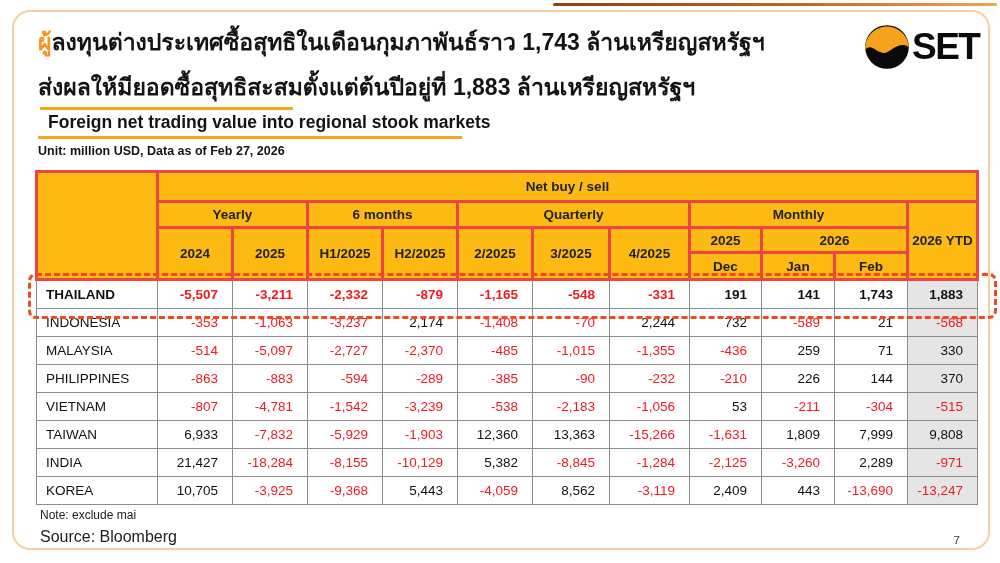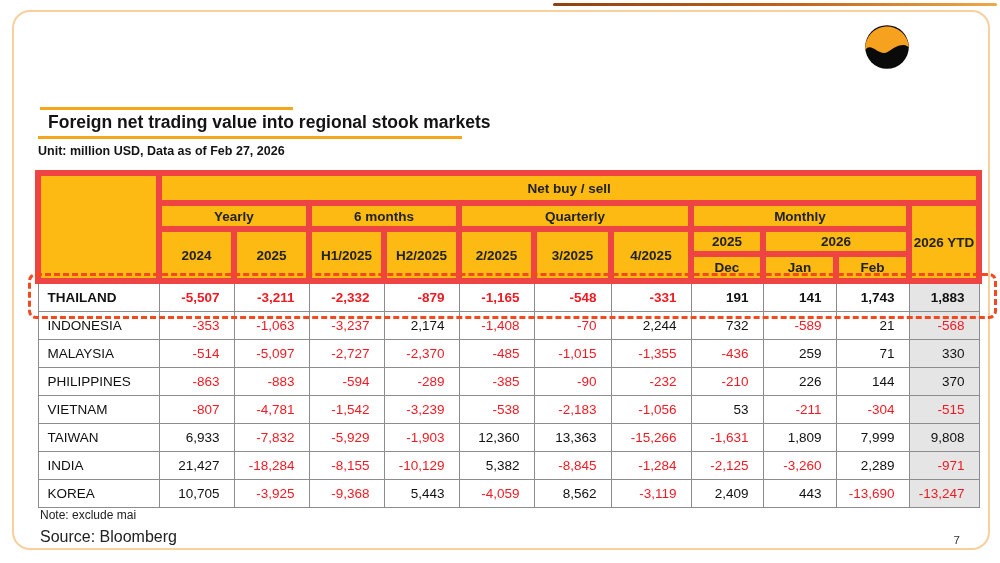--- a/index.html
+++ b/index.html
@@ -26,21 +26,21 @@
   .divider-short { position:absolute; left:40px; top:107px; width:253px; height:3px; background:#F5A71B; }
   .heading { position:absolute; left:48px; top:112px; font-size:17.5px; font-weight:bold; color:#141414; }
   .heading-underline { position:absolute; left:38px; top:136px; width:424px; height:3px; background:#F5A71B; }
   .unit { position:absolute; left:38px; top:144px; font-size:12.5px; font-weight:bold; color:#141414; }
 
   table.data {
     position:absolute; left:35px; top:170px; width:941px;
     border-collapse:collapse; table-layout:fixed;
   }
   table.data thead th {
-    background:#FCBA12; border:6px solid #ef4444;
+    background:#FCBA12; border:3px solid #ef4444;
     font-size:13.5px; font-weight:bold; color:#222; text-align:center;
     padding:0; overflow:hidden;
   }
   tr.hrow1 { height:30px; } tr.hrow2 { height:26px;margin-left:39px; }
   tr.hrow3 { height:25px; } tr.hrow4 { height:27px; }
   table.data tbody td {
     background:#ffffff; border:1px solid #8d8d8d; height:27px;
     font-size:13.5px; color:#111; padding:0; white-space:nowrap;
   }
   table.data tbody td.country { text-align:left; padding-left:9px; }
@@ -57,26 +57,31 @@
   .sourcenote{ position:absolute; left:40px; top:528px; font-size:16px; color:#222; }
   .pagenum   { position:absolute; right:40px; top:534px; font-size:11.5px; color:#333; }
 </style>
 </head>
 <body>
 
 <div class="page">
   <div class="top-accent"></div>
   <div class="frame"></div>
 
+  <div class="title">
+    <div><span class="accent">ผู้</span><span>ลงทุนต่างประเทศซื้อสุทธิในเดือนกุมภาพันธ์ราว 1,743 ล้านเหรียญสหรัฐฯ</span></div>
+    <div>ส่งผลให้มียอดซื้อสุทธิสะสมตั้งแต่ต้นปีอยู่ที่ 1,883 ล้านเหรียญสหรัฐฯ</div>
+  </div>
 
   <div class="logo">
     <svg width="46" height="46" viewBox="0 0 48 48">
       <circle cx="24" cy="24" r="22.8" fill="#0a0a0a"></circle>
       <path d="M1.2,27 C8,18 16,35 25,29 C33,23.5 40,19 46.8,24 A22.8,22.8 0 0 0 1.2,27 Z" fill="#F6A21E"></path>
     </svg>
+    <span class="logo-text">SET</span>
   </div>
 
   <div class="divider-short"></div>
   <div class="heading">Foreign net trading value into regional stook markets</div>
   <div class="heading-underline"></div>
   <div class="unit">Unit: million USD, Data as of Feb 27, 2026</div>
 
   <table class="data">
     <colgroup>
       <col style="width:121px">

